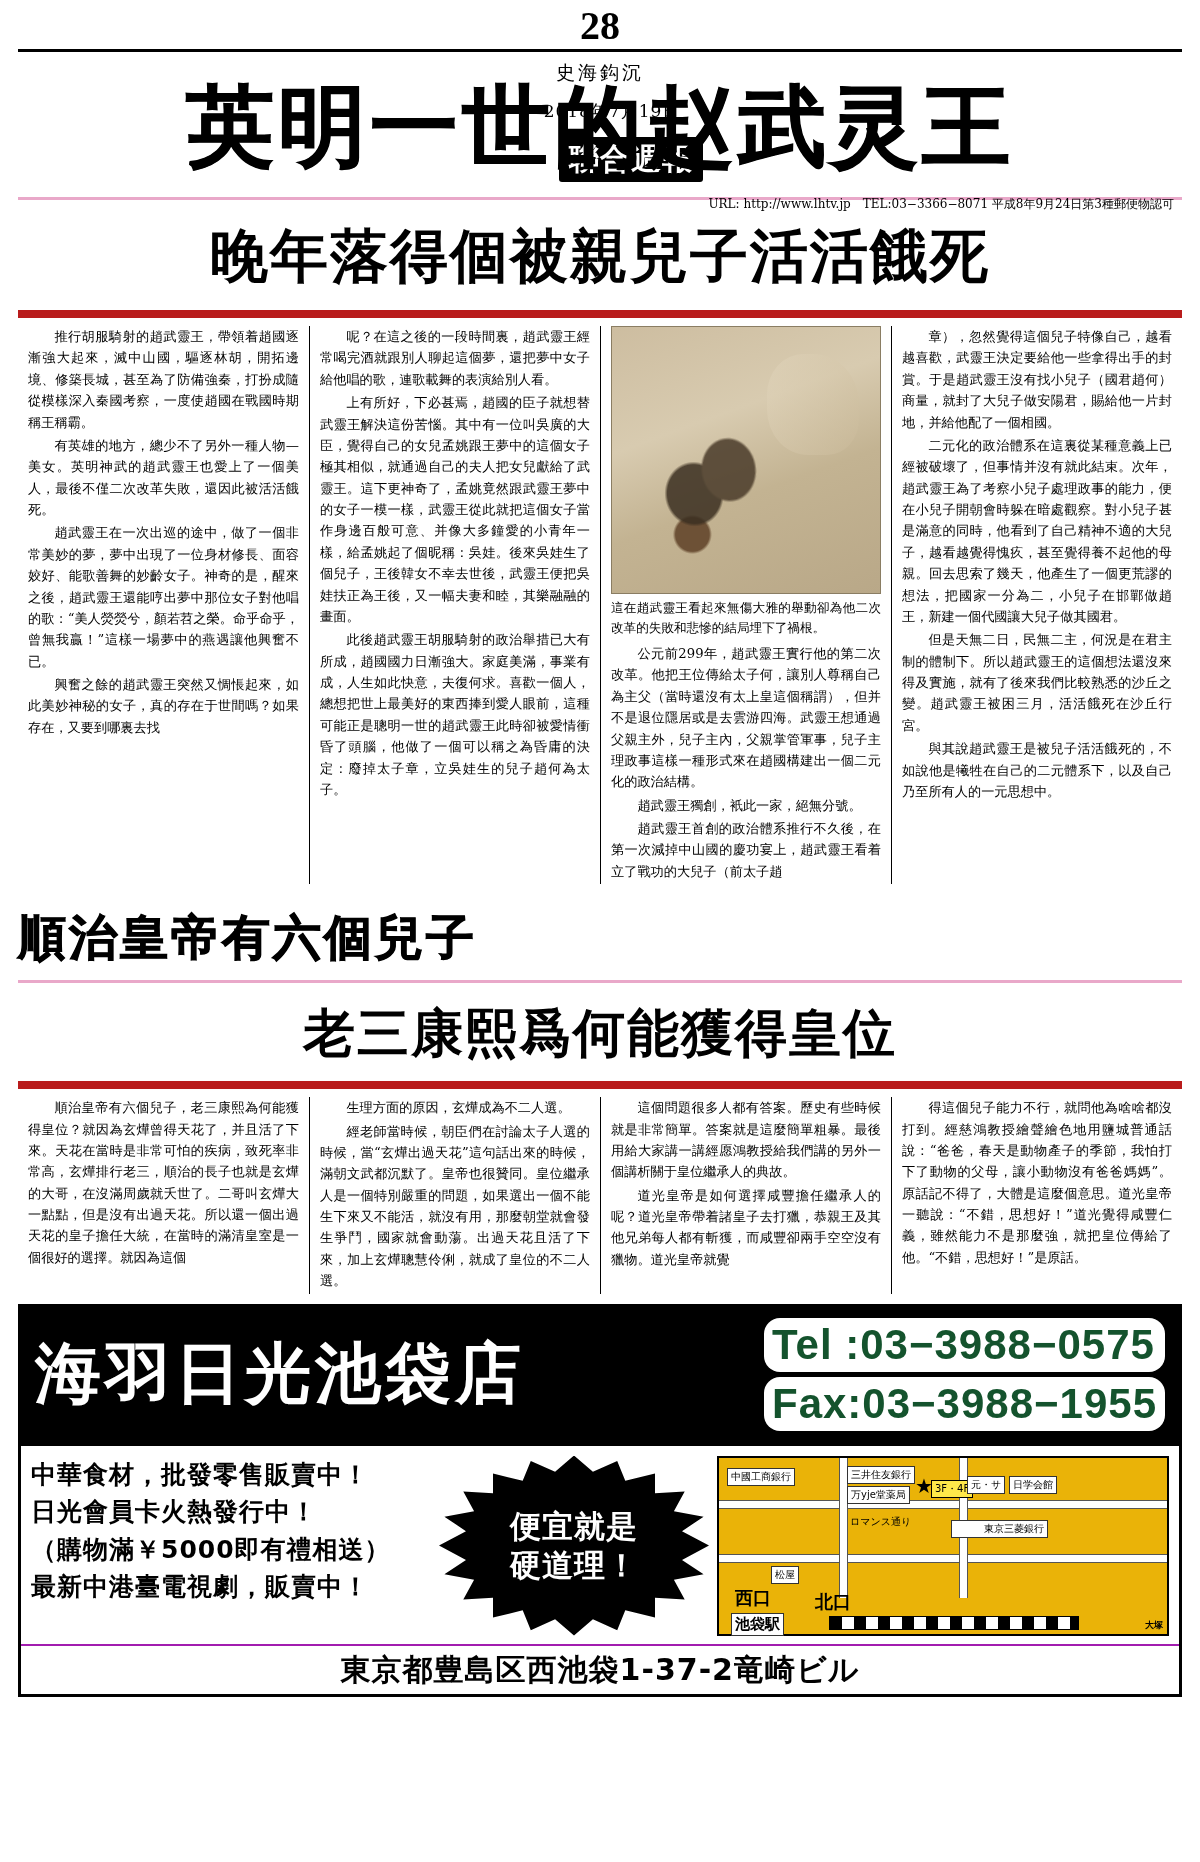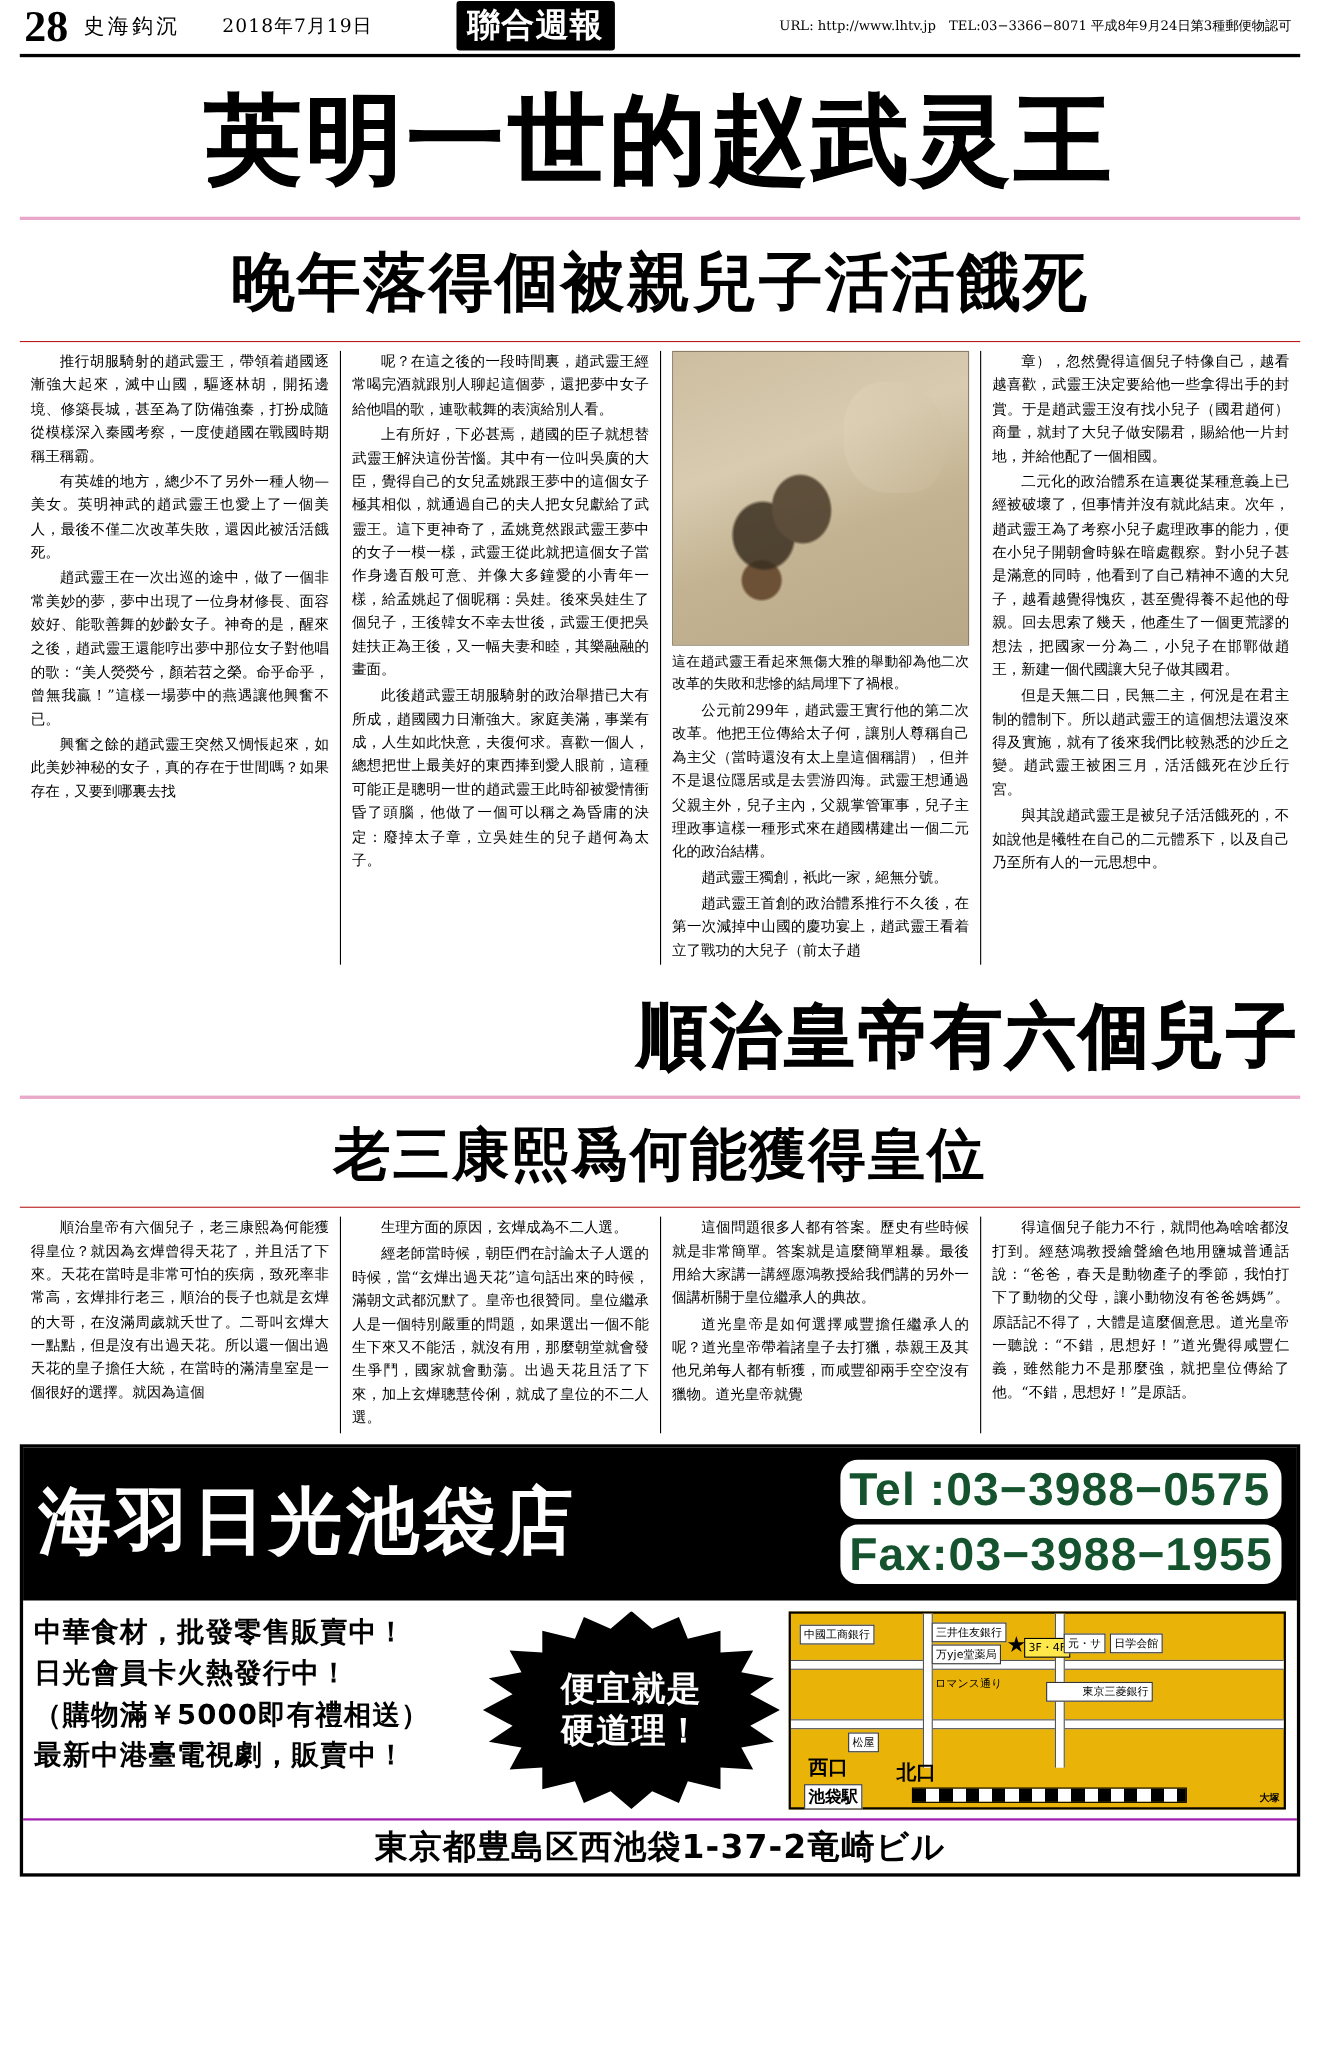--- a/index.html
+++ b/index.html
@@ -13,20 +13,21 @@
     overflow:hidden;
   }
   .page { width:1200px; height:1862px; position:relative; padding:0 18px; }
 
   
   .masthead {
     display:flex; align-items:center; gap:14px;
     border-bottom:3px solid #000;
     padding:6px 4px 8px 4px;
     height:52px;
+    flex-direction:column;
   }
   .page-num { font-size:40px; font-weight:bold; font-family:"Liberation Serif",serif; line-height:1; }
   .section-name { font-size:19px; letter-spacing:3px; }
   .issue-date { font-size:17px; margin-left:24px; letter-spacing:1px; }
   .logo {
     flex:0 0 auto; margin-left:62px;
     font-size:30px; font-weight:bold; letter-spacing:1px;
     background:#000; color:#fff; padding:2px 10px; border-radius:3px;
     font-family:"DejaVu Serif", serif;
   }
@@ -50,21 +51,21 @@
     font-weight:bold;
     letter-spacing:2px;
     margin:18px 0 14px 0;
     font-family:"DejaVu Sans", sans-serif;
   }
 
   
   .article {
     display:flex;
     gap:0;
-    border-top:1px solid #b91c1c;
+    border-top:8px solid #b91c1c;
     padding-top:8px;
   }
   .col {
     width:25%;
     padding:0 10px;
     font-size:13.2px;
     line-height:1.62;
     text-align:justify;
     position:relative;
   }
@@ -93,22 +94,22 @@
   .figure .img::after{
     content:"";
     position:absolute; right:8%; top:10%; width:34%; height:38%;
     background:linear-gradient(120deg,#e2d6bd,#cbbb9b);
     opacity:.5; border-radius:40% 50% 35% 45%;
   }
   .caption { font-size:12.6px; line-height:1.55; margin-top:4px; text-align:justify; }
 
   
   .headline-main2 {
-    text-align:right;
-    font-size:64px;
+    text-align:left;
+    font-size:48px;
     font-weight:bold;
     letter-spacing:3px;
     margin:22px 0 10px 0;
     font-family:"DejaVu Sans", sans-serif;
     -webkit-text-stroke:1px #000;
   }
   .headline-sub2 {
     text-align:center;
     font-size:52px;
     font-weight:bold;

